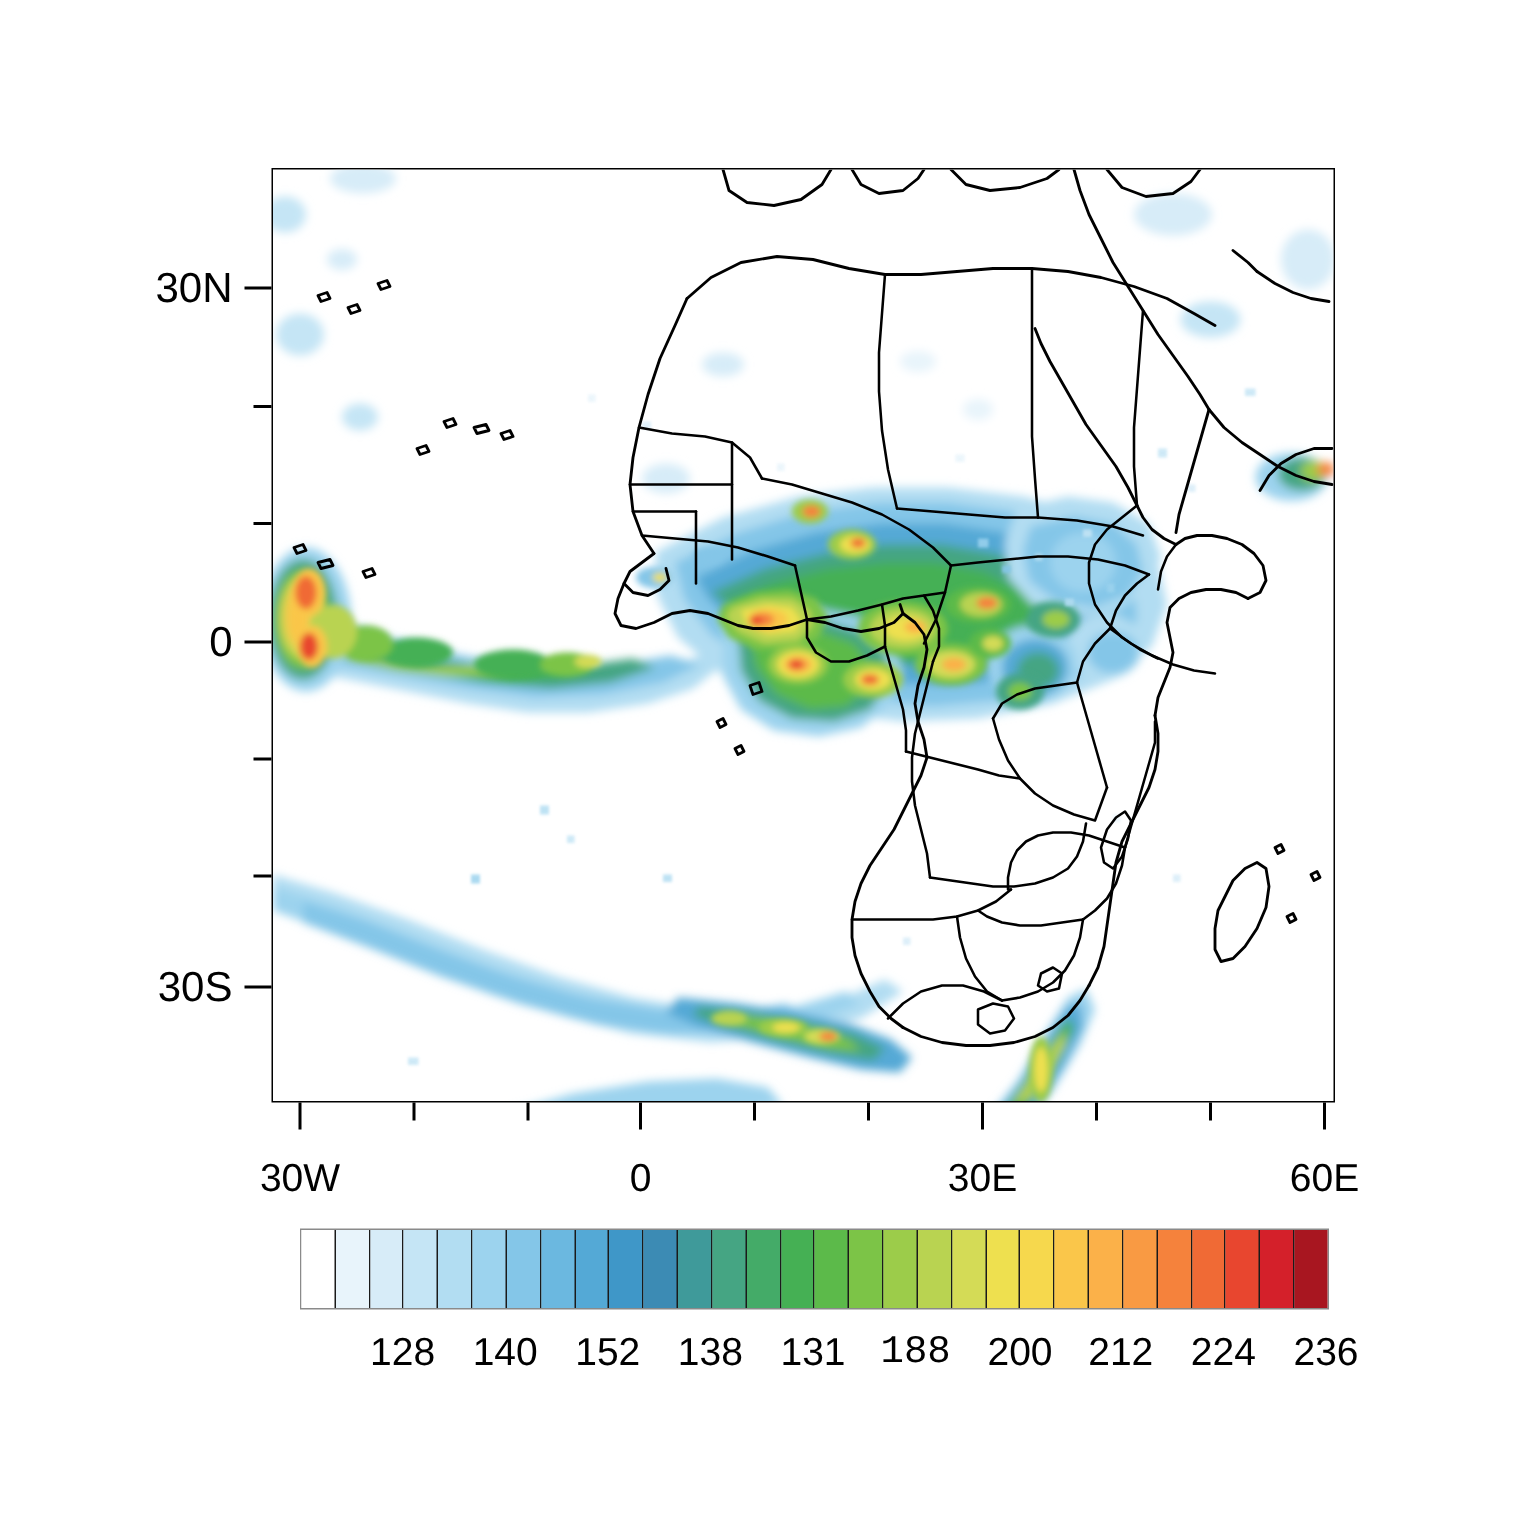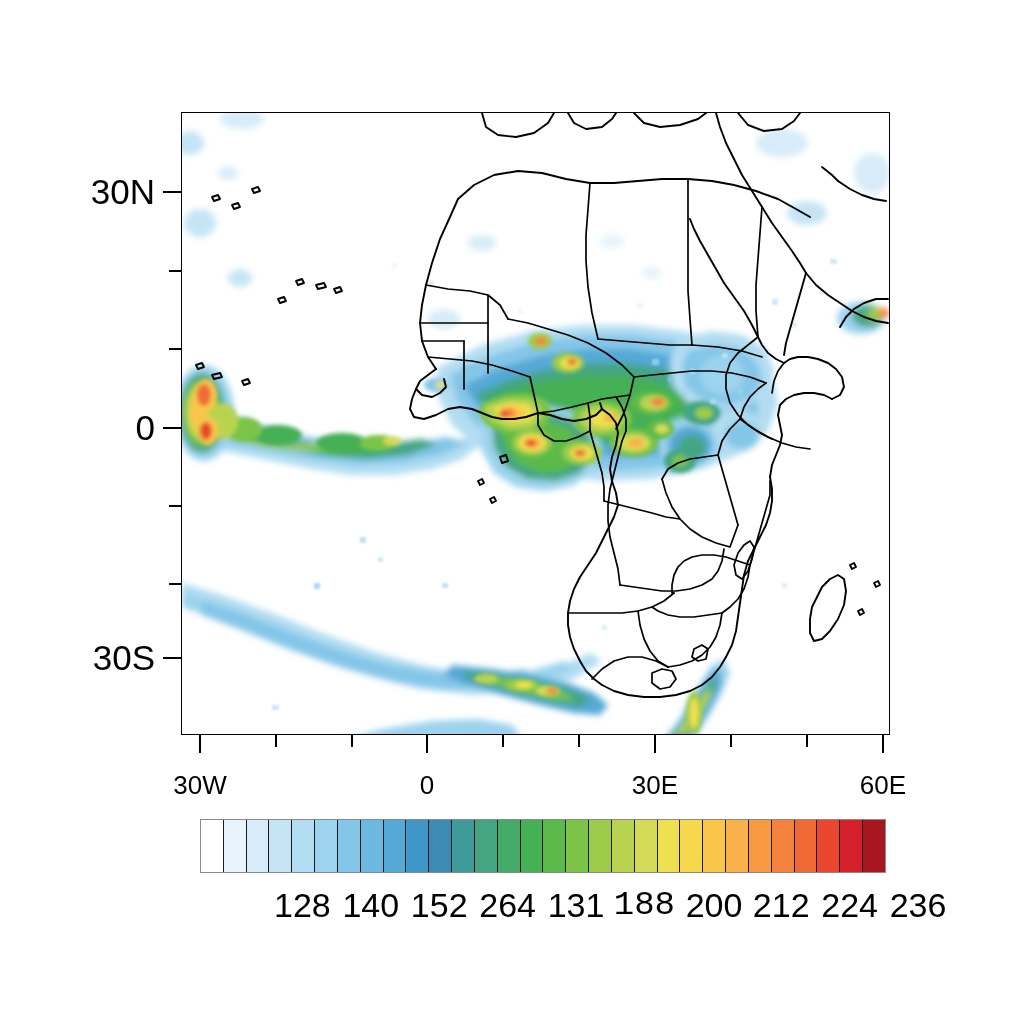--- a/index.html
+++ b/index.html
@@ -34,42 +34,41 @@
 
   
   .tick{position:absolute;background:#000;}
   .tick.y{width:12px;height:1.6px;}
   .tick.y.major{width:18px;height:2px;}
   .tick.x{height:12px;width:1.6px;}
   .tick.x.major{height:18px;width:2px;}
 
   .ylab{
     position:absolute;text-align:right;
-    font-size:35px;color:#000;white-space:nowrap;
+    font-size:28px;color:#000;white-space:nowrap;
     transform:translateY(-50%);
   }
   .xlab{
     position:absolute;font-size:26px;color:#000;
     white-space:nowrap;transform:translateX(-50%);
   }
 
   
   #cbar{
     position:absolute;left:200px;top:819px;
     width:684px;height:52px;
     display:flex;box-sizing:content-box;
     border:1.3px solid #8a8a8a;
   }
   #cbar .cell{flex:1 1 0;height:100%;border-right:1px solid #1a1a1a;box-sizing:border-box;}
   #cbar .cell:last-child{border-right:none;}
   .cblab{
-    position:absolute;font-size:34px;color:#000;
+    position:absolute;font-size:26px;color:#000;
     white-space:nowrap;transform:translateX(-50%);
     top:886px;
-    margin-left:34px;
   }
 </style>
 </head>
 <body>
 
 <div id="root">
 
 
   <div id="panel">
     <svg id="mapsvg" viewBox="0 0 709 623" preserveAspectRatio="none">
@@ -502,21 +501,21 @@
       <div class="cell" style="background: rgb(245, 130, 60);"></div>
       <div class="cell" style="background: rgb(240, 106, 53);"></div>
       <div class="cell" style="background: rgb(232, 70, 47);"></div>
       <div class="cell" style="background: rgb(212, 32, 42);"></div>
       <div class="cell" style="background: rgb(168, 22, 32);"></div>
     </div>
   <div id="cbar-labels">
       <div class="cblab" style="left: 268.4px;">128</div>
       <div class="cblab" style="left: 336.8px;">140</div>
       <div class="cblab" style="left: 405.2px;">152</div>
-      <div class="cblab" style="left: 473.6px;">264</div>
+      <div class="cblab" style="left: 473.6px;">138</div>
       <div class="cblab" style="left: 542px;">131</div>
       <div class="cblab" style="left: 610.4px; font-family: Liberation Mono, monospace;">188</div>
       <div class="cblab" style="left: 680px;">200</div>
       <div class="cblab" style="left: 747.2px;">212</div>
       <div class="cblab" style="left: 815.6px;">224</div>
       <div class="cblab" style="left: 884px;">236</div>
     </div>
 
 </div>
 

